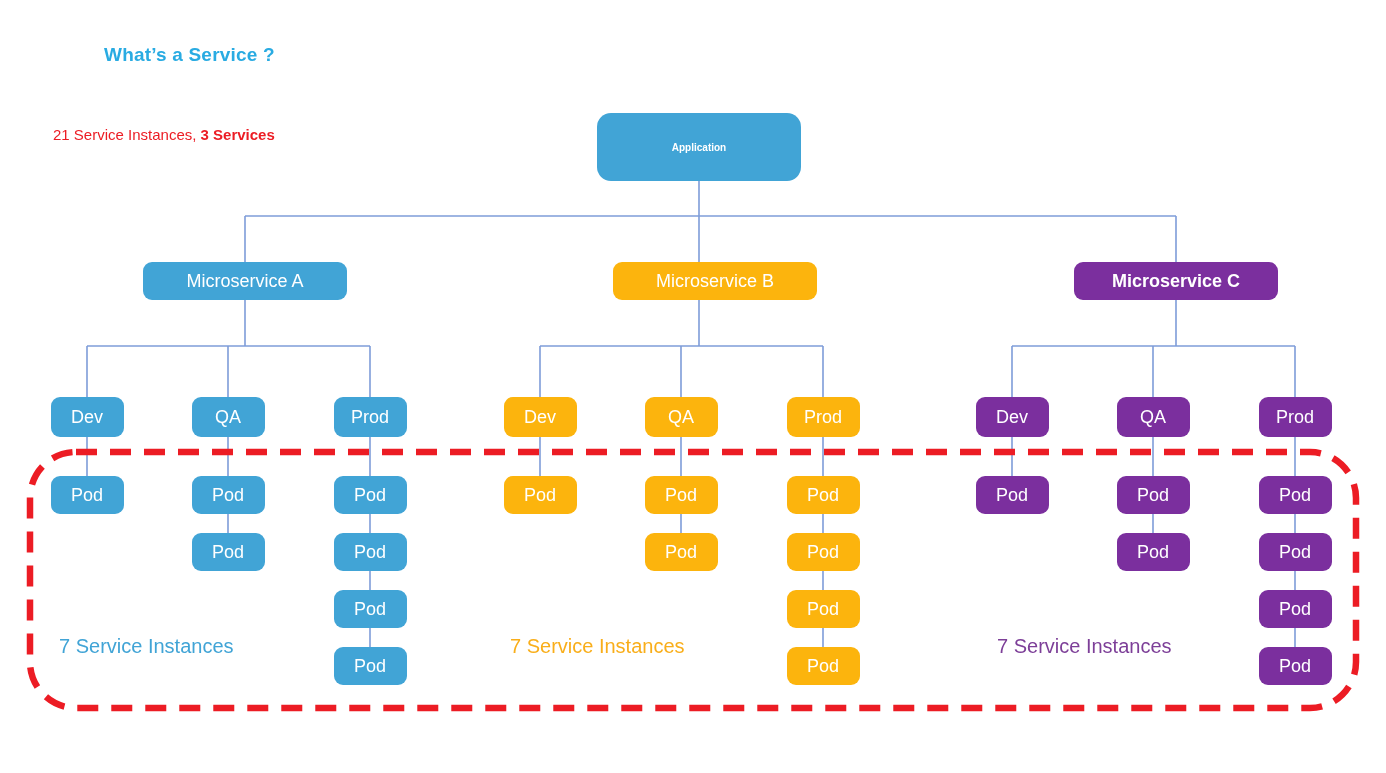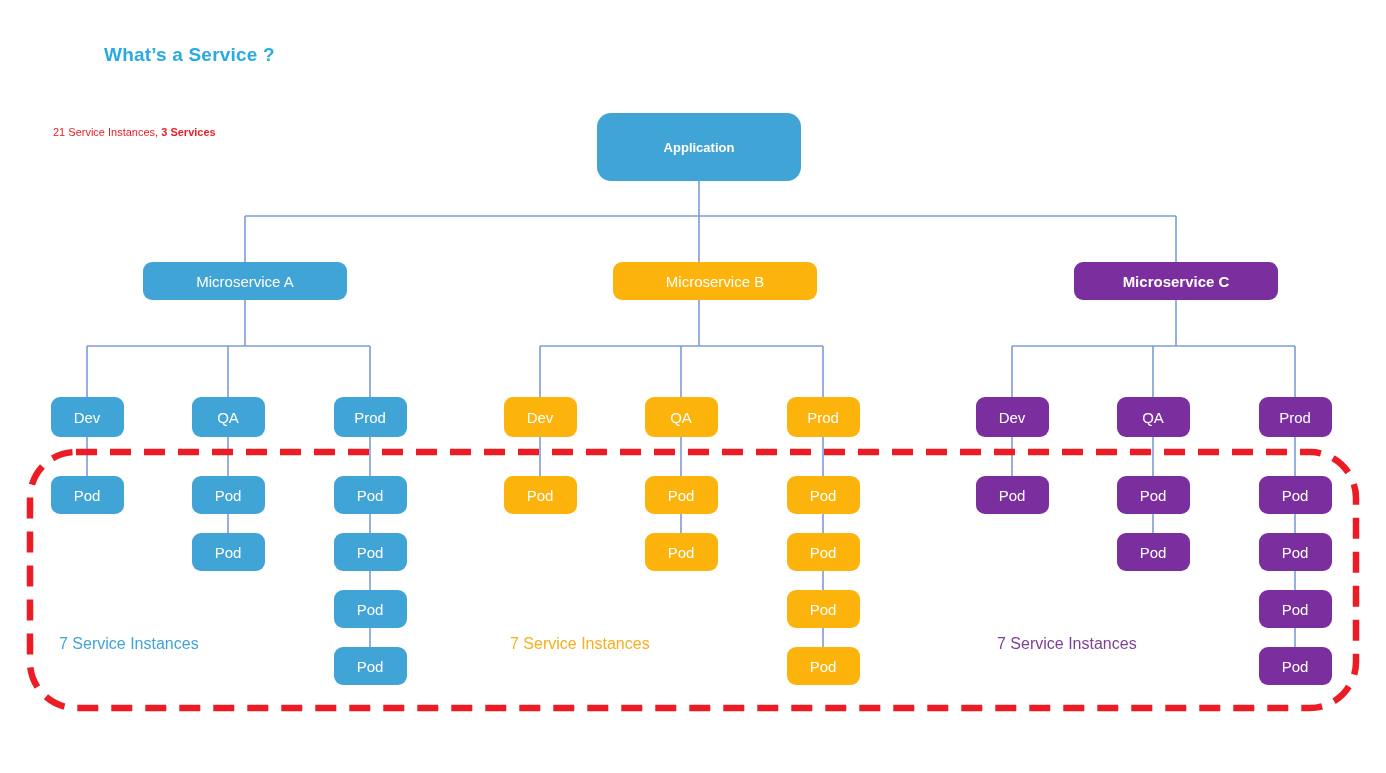--- a/index.html
+++ b/index.html
@@ -18,48 +18,48 @@
     margin: 0;
     font-size: 19px;
     font-weight: bold;
     letter-spacing: 0.2px;
   }
   .summary {
     position: absolute;
     left: 53px;
     top: 126px;
     margin: 0;
-    font-size: 11px;
+    font-size: 15px;
   }
   .summary .bold { font-weight: bold; }
   .wires {
     position: absolute;
     left: 0;
     top: 0;
     pointer-events: none;
   }
   .node {
     position: absolute;
     display: flex;
     align-items: center;
     justify-content: center;
     color: #ffffff;
-    font-size: 15px;
+    font-size: 18px;
     border-radius: 9px;
     box-sizing: border-box;
     text-align: center;
   }
   .node.app {
     border-radius: 14px;
-    font-size: 13px;
+    font-size: 10px;
     font-weight: bold;
   }
   .inst-label {
     position: absolute;
-    font-size: 16px;
+    font-size: 20px;
     white-space: nowrap;
   }
 </style>
 </head>
 <body>
 
 <div class="canvas">
   <h1 class="title" style="color: rgb(41, 171, 226);">What’s a Service ?</h1>
   <p class="summary" style="color: rgb(236, 28, 36);"><span>21 Service Instances, </span><span class="bold">3 Services</span></p>
   <svg class="wires" width="1386" height="773" viewBox="0 0 1386 773">

